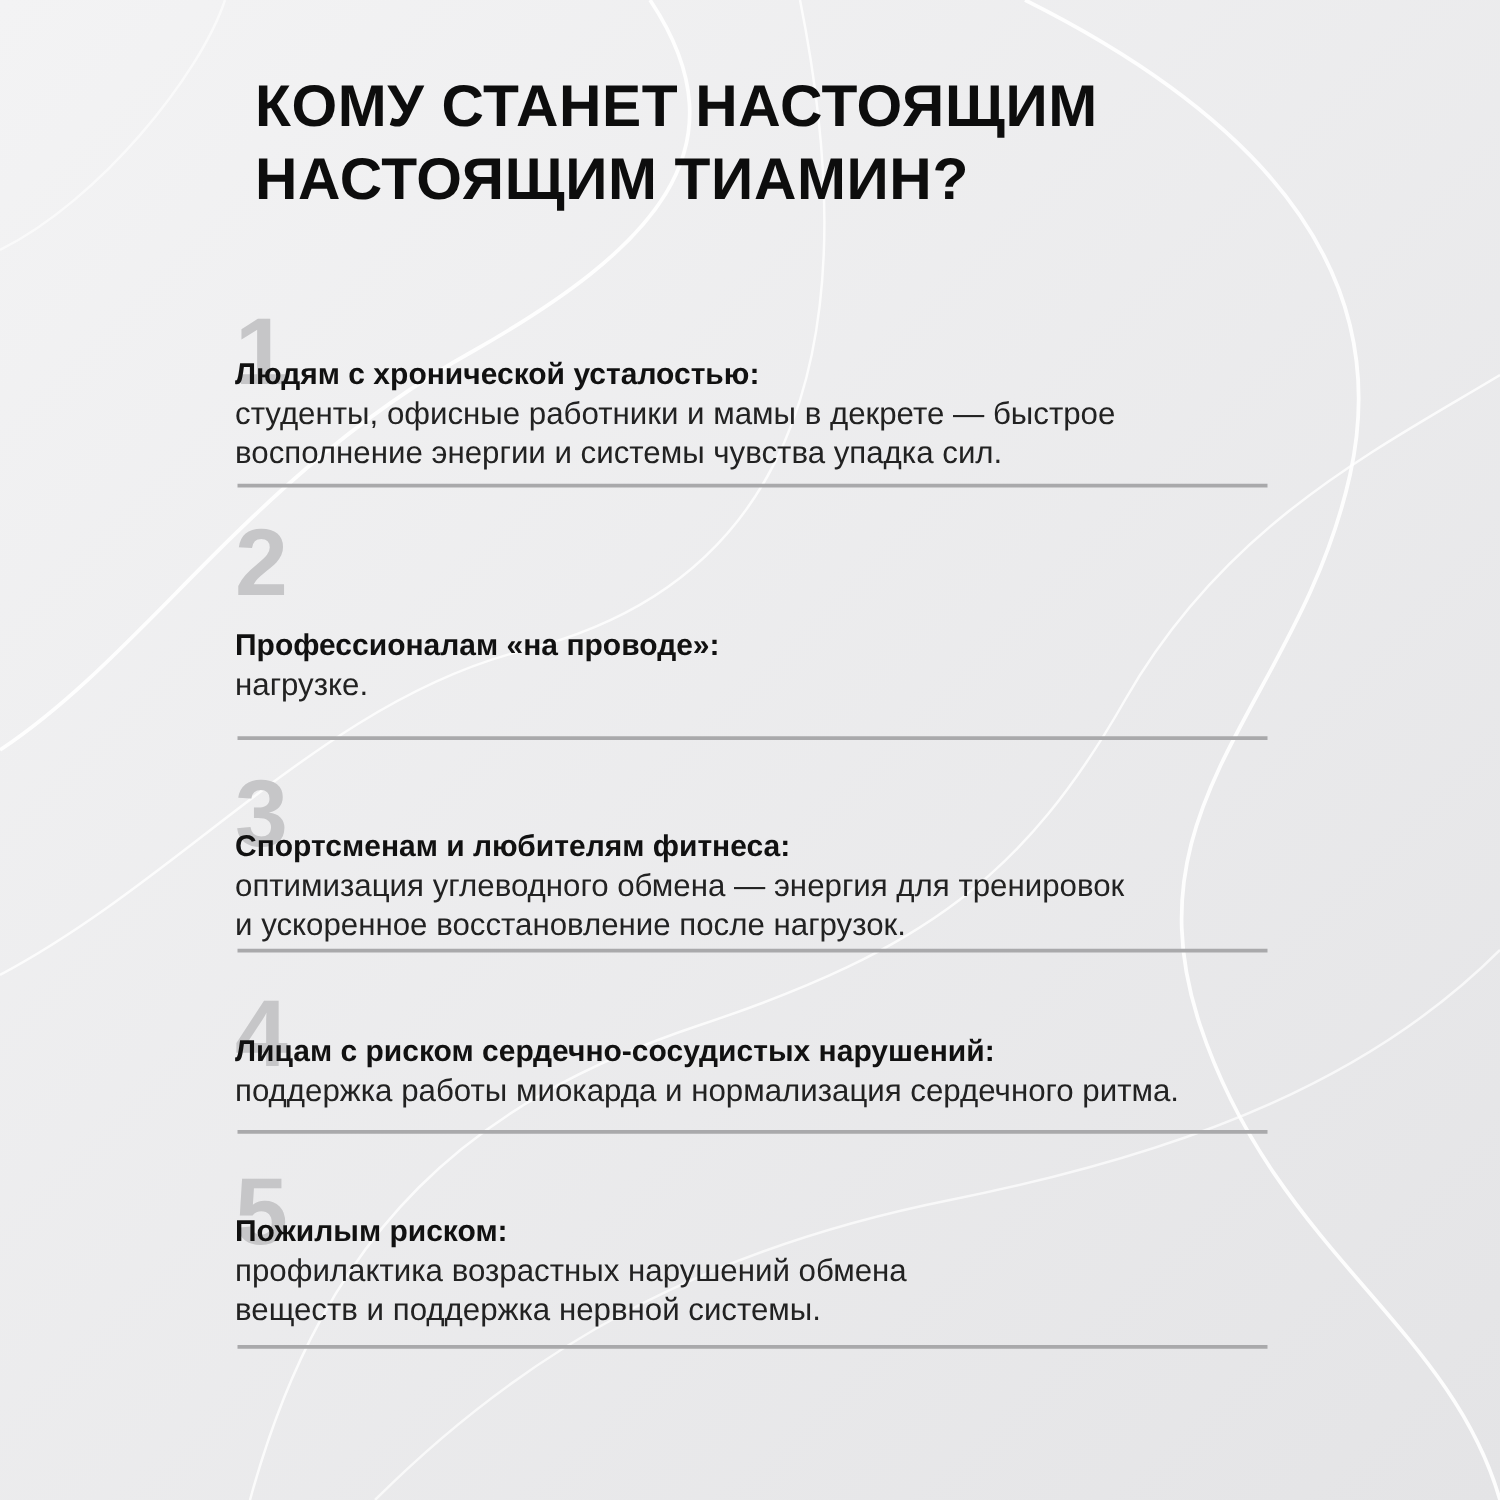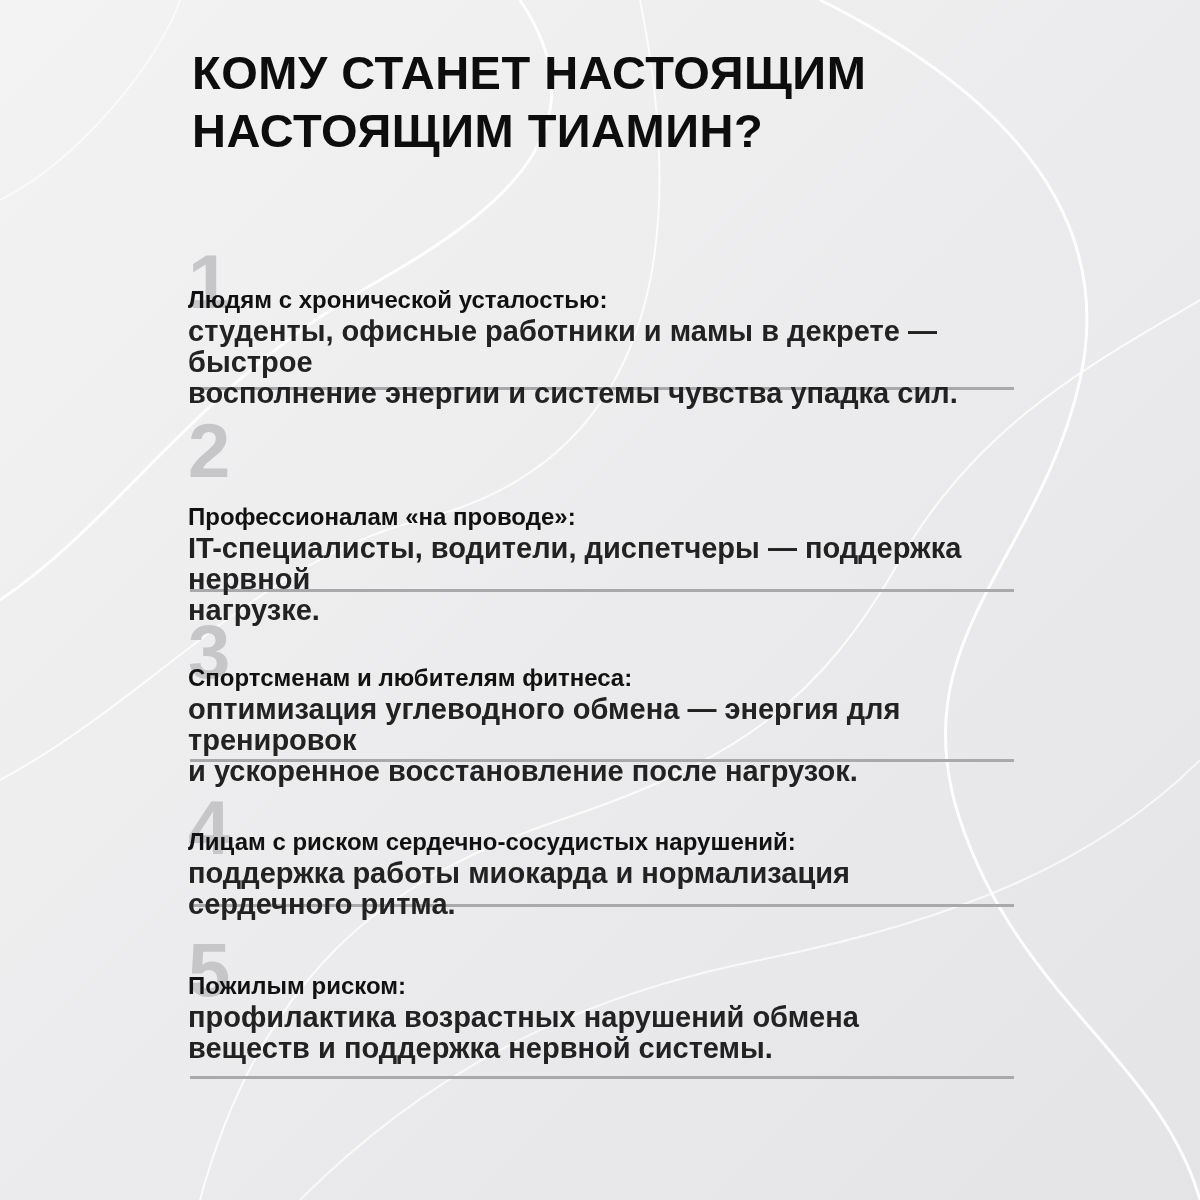--- a/index.html
+++ b/index.html
@@ -1,26 +1,26 @@
 <!DOCTYPE html>
 <html><head>
 <meta charset="utf-8">
 <style>
   html,body{margin:0;padding:0;}
   body{width:1200px;height:1200px;overflow:hidden;position:relative;
     background:#ebebed;font-family:"Liberation Sans",sans-serif;color:#111;}
   .bg{position:absolute;inset:0;z-index:0;}
   .content{position:absolute;left:188px;top:0;width:826px;z-index:1;}
-  h1{position:absolute;left:0;top:40px;margin:4px;font-size:47px;line-height:58px;
+  h1{position:absolute;left:0;top:40px;margin:16px;font-size:47px;line-height:58px;
      font-weight:700;letter-spacing:0.5px;color:#0d0d0d;width:800px;}
   .item{position:absolute;left:0;width:826px;}
   .num{position:absolute;left:0;font-size:76px;font-weight:700;color:#c6c6c8;
        line-height:76px;z-index:0;}
   .title{position:relative;z-index:1;font-size:24px;font-weight:700;line-height:32px;margin:0;color:#111;}
-  .desc{position:relative;z-index:1;font-size:29px;line-height:31px;color:#222;margin:0;font-weight:bold;}
+  .desc{position:relative;z-index:1;font-size:25px;line-height:31px;color:#222;margin:0;}
   .rule{position:absolute;left:2px;width:824px;height:3px;background:#a9a9ab;}
 </style>
 </head>
 <body>
 
 <svg class="bg" width="1200" height="1200" viewBox="0 0 1200 1200">
   <defs>
     <linearGradient id="g1" x1="0" y1="0" x2="1" y2="1">
       <stop offset="0" stop-color="#f3f3f4"></stop>
       <stop offset="1" stop-color="#e4e4e6"></stop>
@@ -48,21 +48,20 @@
       <p class="desc">студенты, офисные работники и мамы в декрете — быстрое</p>
       <p class="desc">восполнение энергии и системы чувства упадка сил.</p>
     </div>
     <div class="rule" style="top:143px;"></div>
   </div>
 
   <div class="item" style="top:413px;">
     <div class="num" style="top:0;">2</div>
     <div style="position:relative;top:40px;margin-top:48px;">
       <p class="title">Профессионалам «на проводе»:</p>
-      <p class="desc">IT-специалисты, водители, диспетчеры — поддержка нервной</p>
       <p class="desc">нагрузке.</p>
     </div>
     <div class="rule" style="top:176px;"></div>
   </div>
 
   <div class="item" style="top:614px;">
     <div class="num" style="top:0;">3</div>
     <div style="position:relative;top:48px;">
       <p class="title">Спортсменам и любителям фитнеса:</p>
       <p class="desc">оптимизация углеводного обмена — энергия для тренировок</p>

